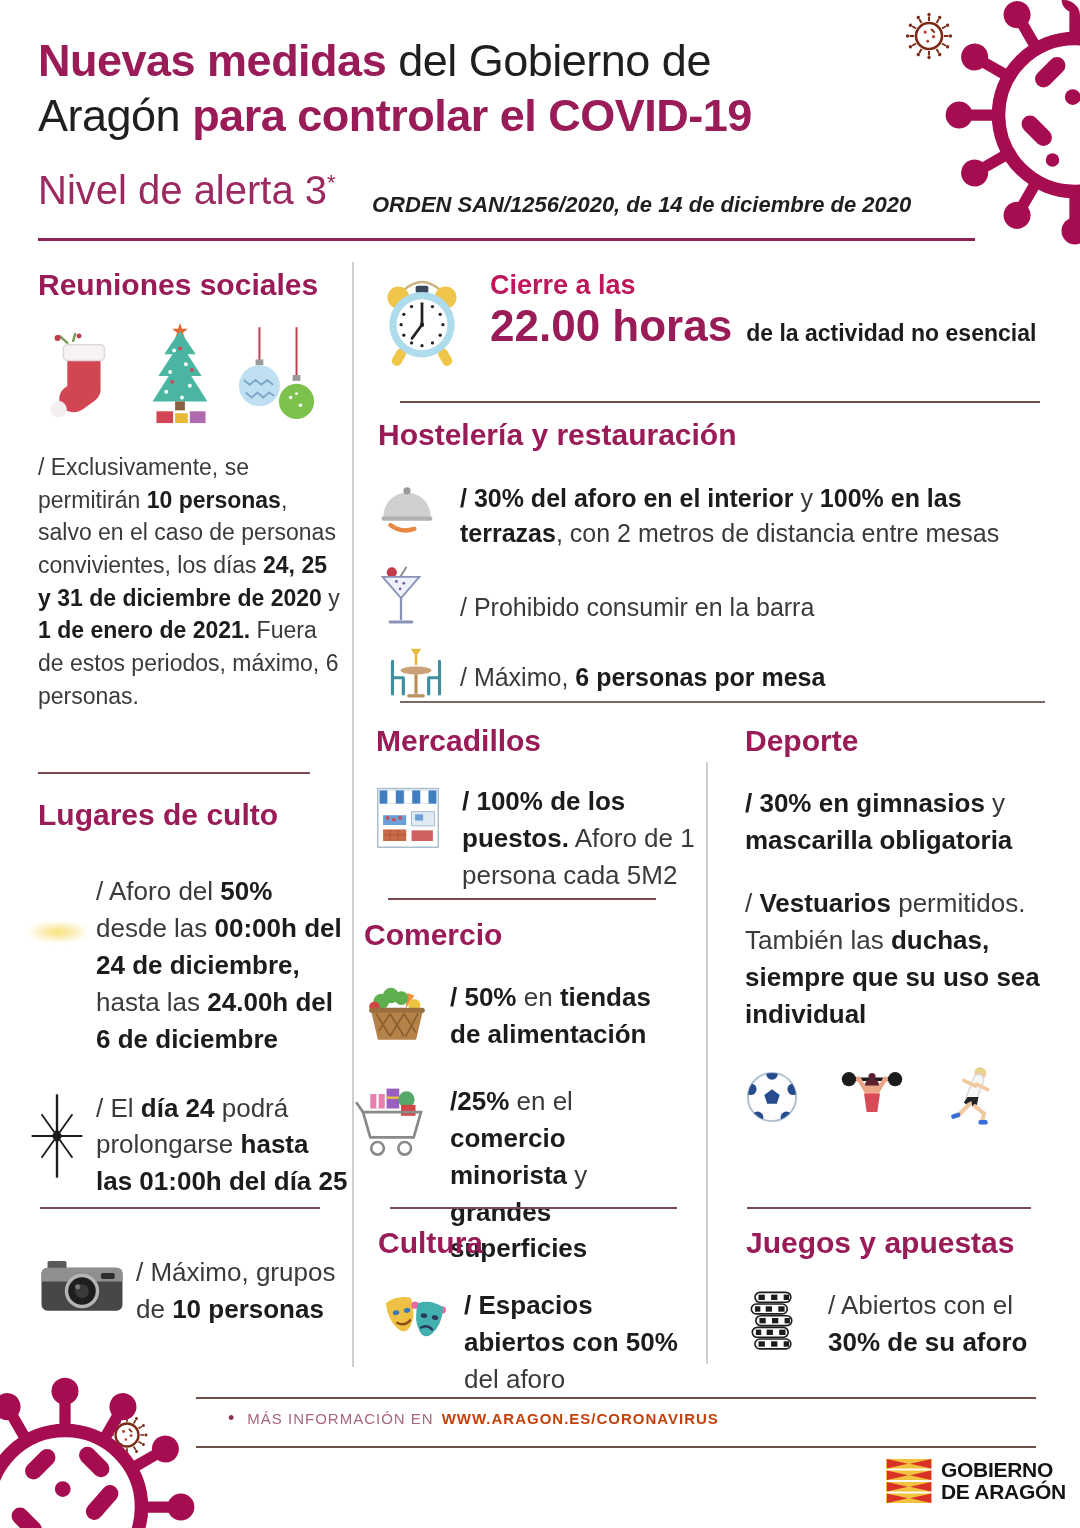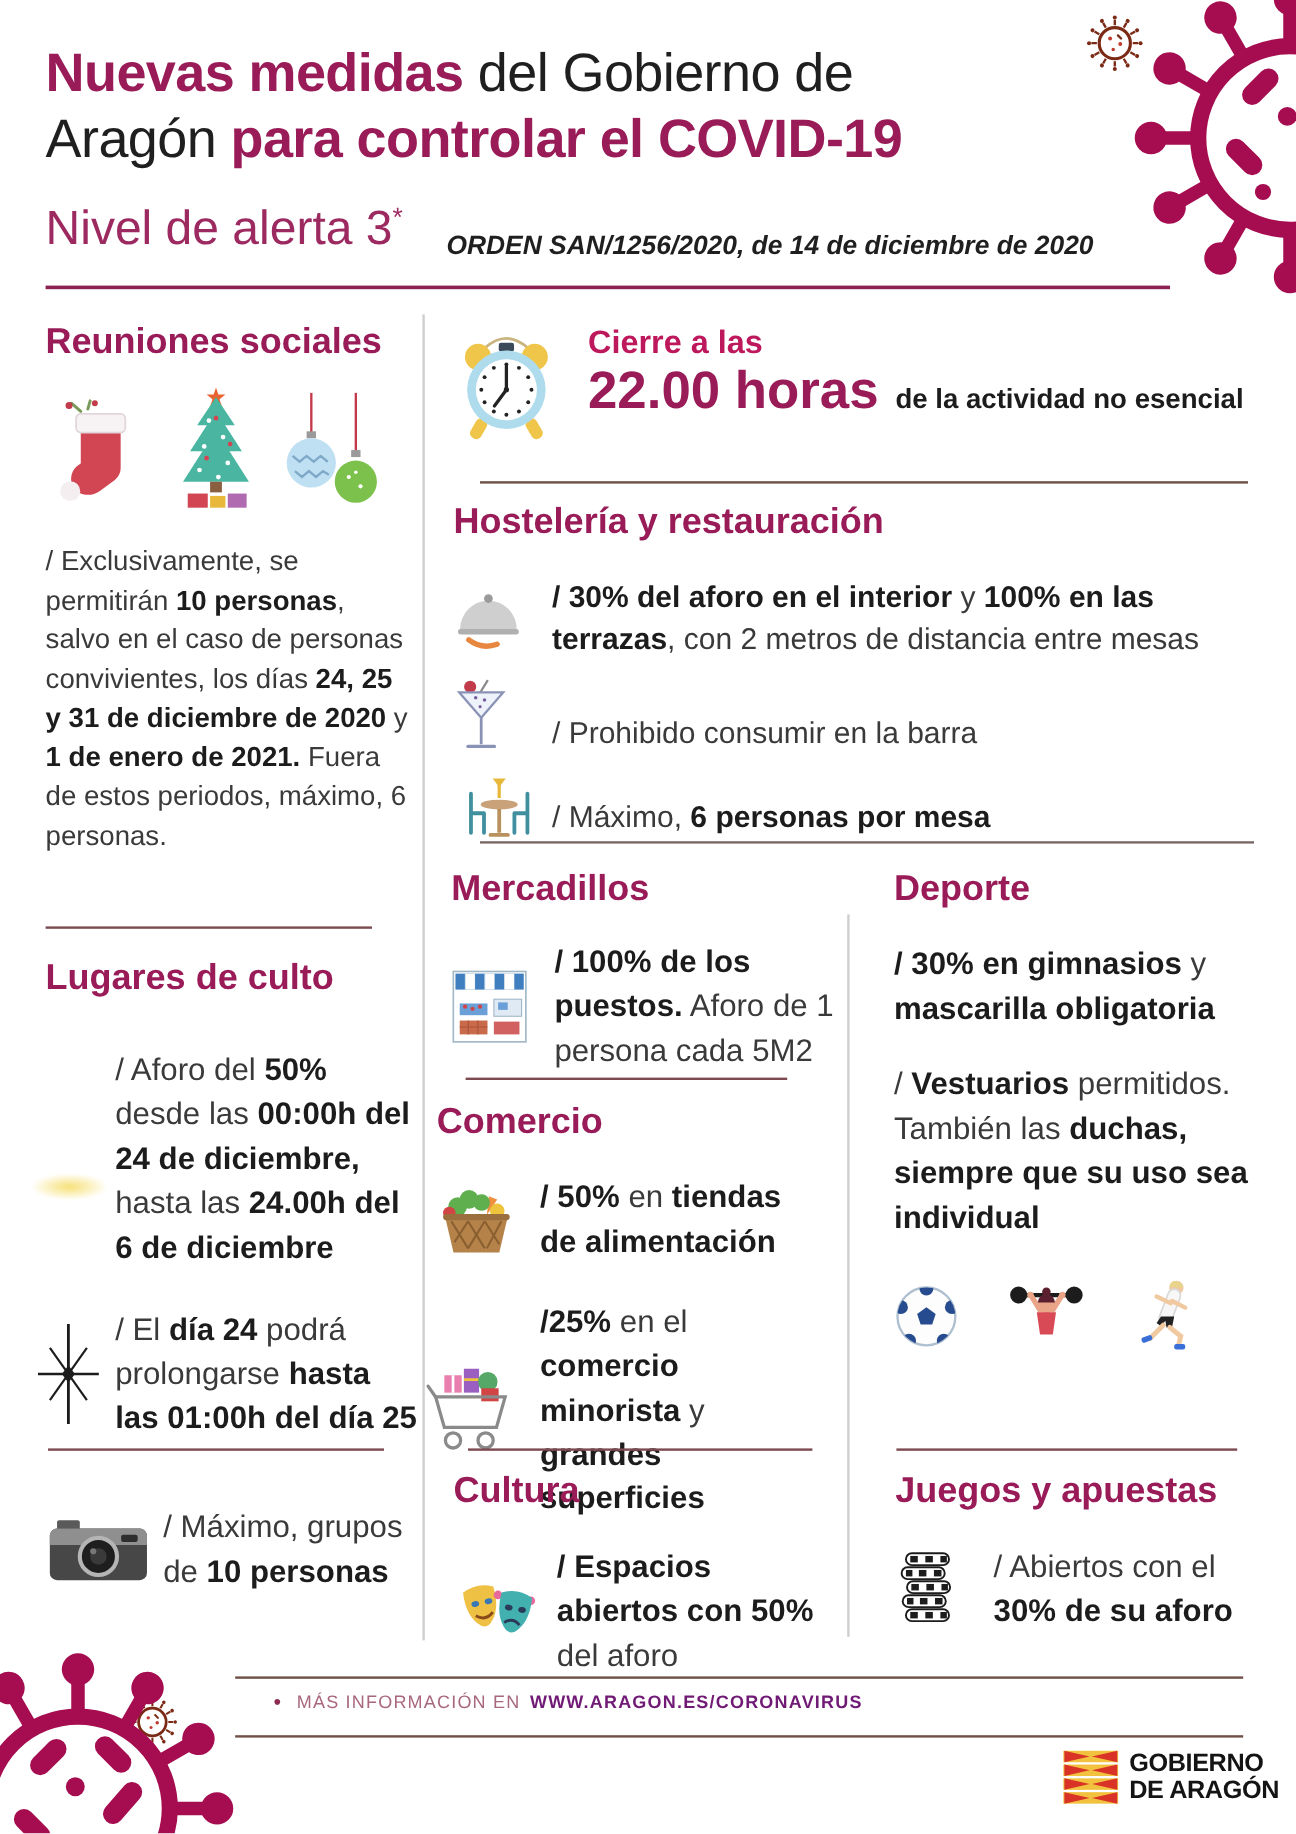--- a/index.html
+++ b/index.html
@@ -1,37 +1,37 @@
 <!DOCTYPE html>
 <html style="--accent: #991b57; --virus: #a60d50; --virus-small: #7b2a16; --text: #3a3a3a; --divider: #7d4a52;"><head>
 <meta charset="utf-8">
 <style>
   html,body{margin:0;padding:0;background:#fff;}
   #page{position:relative;width:1080px;height:1528px;background:#ffffff;overflow:hidden;
-        font-family:"Liberation Sans",sans-serif;color:#383838;}
+        font-family:"Liberation Sans",sans-serif;color:#383838;border-radius:16px;}
   .abs{position:absolute;}
   .h2{font-weight:700;color:var(--accent,#991b57);font-size:30px;margin:0;line-height:1.1;}
   .seg-b{font-weight:700;color:#1c1c1c;}
   .body-text{font-size:26px;line-height:1.42;color:#3a3a3a;}
-  .row{display:flex;align-items:center;}
+  .row{display:flex;align-items:flex-start;}
   .icon-col{flex:none;display:flex;justify-content:flex-start;}
   .rule{background:#7d4a52;height:2px;}
   .rule-brown{background:#6e5048;height:2px;}
   .vline{width:2px;background:#cfcfcf;}
   .title{font-size:45px;line-height:1.22;font-weight:400;color:#1f1f1f;letter-spacing:-0.5px;}
   .t-accent{color:var(--accent,#991b57);font-weight:700;}
   .alert{font-size:40px;color:#9c2a60;}
   .alert sup{font-size:22px;}
   .order{font-style:italic;font-weight:700;font-size:22px;color:#1f1f1f;}
   .cierre-l1{font-size:27px;font-weight:700;color:#be185d;}
   .cierre-l2{display:flex;align-items:baseline;gap:14px;}
   .cierre-time{font-size:44px;font-weight:700;color:var(--accent,#991b57);}
   .cierre-tail{font-size:23px;font-weight:700;color:#1c1c1c;}
   .footer-info{font-size:15px;letter-spacing:1px;color:#a8677d;font-weight:400;display:flex;align-items:center;gap:12px;}
-  .footer-url{font-weight:700;color:#701a75;text-align:center;}
+  .footer-url{font-weight:700;color:#c2410c;text-align:center;}
   .logo{display:flex;gap:9px;align-items:center;}
   .logo-text{font-size:21px;font-weight:700;line-height:1.05;color:#141414;letter-spacing:-0.3px;}
   .glow{width:64px;height:22px;border-radius:50%;
         background:radial-gradient(closest-side,rgba(246,222,110,.95),rgba(246,222,110,0));
         filter:blur(1.5px);}
 </style>
 </head>
 <body>
 
 <div id="page">

